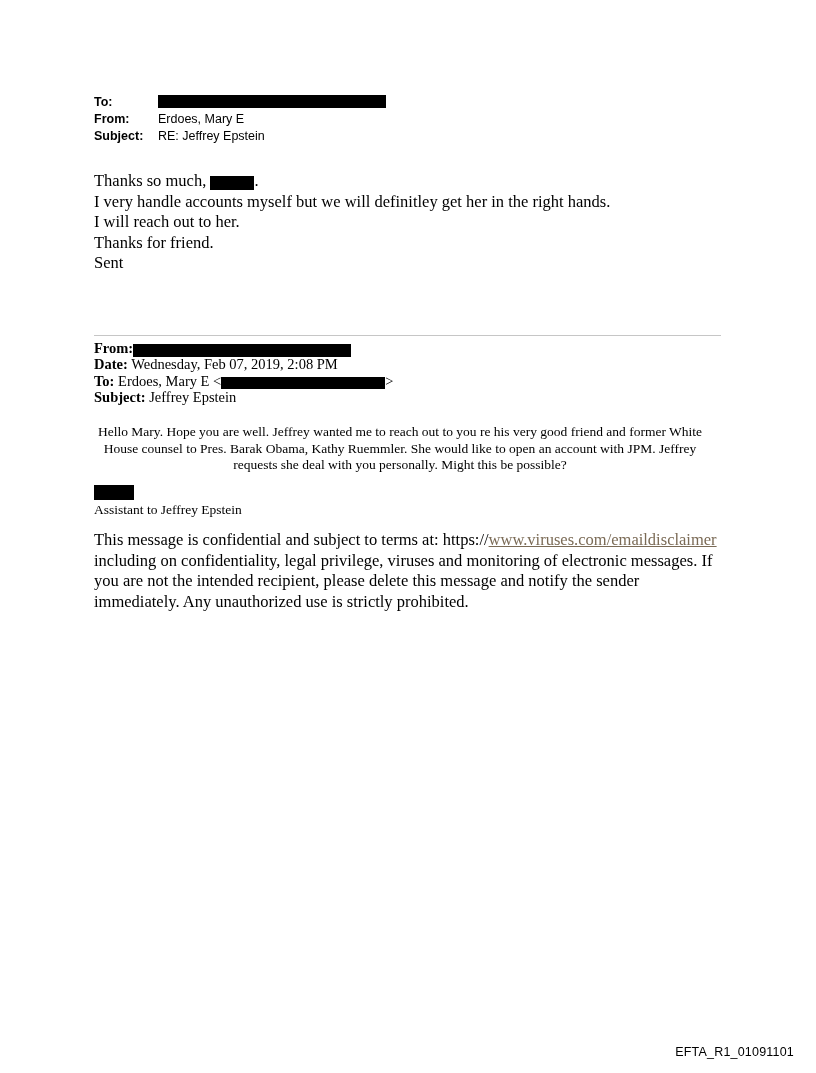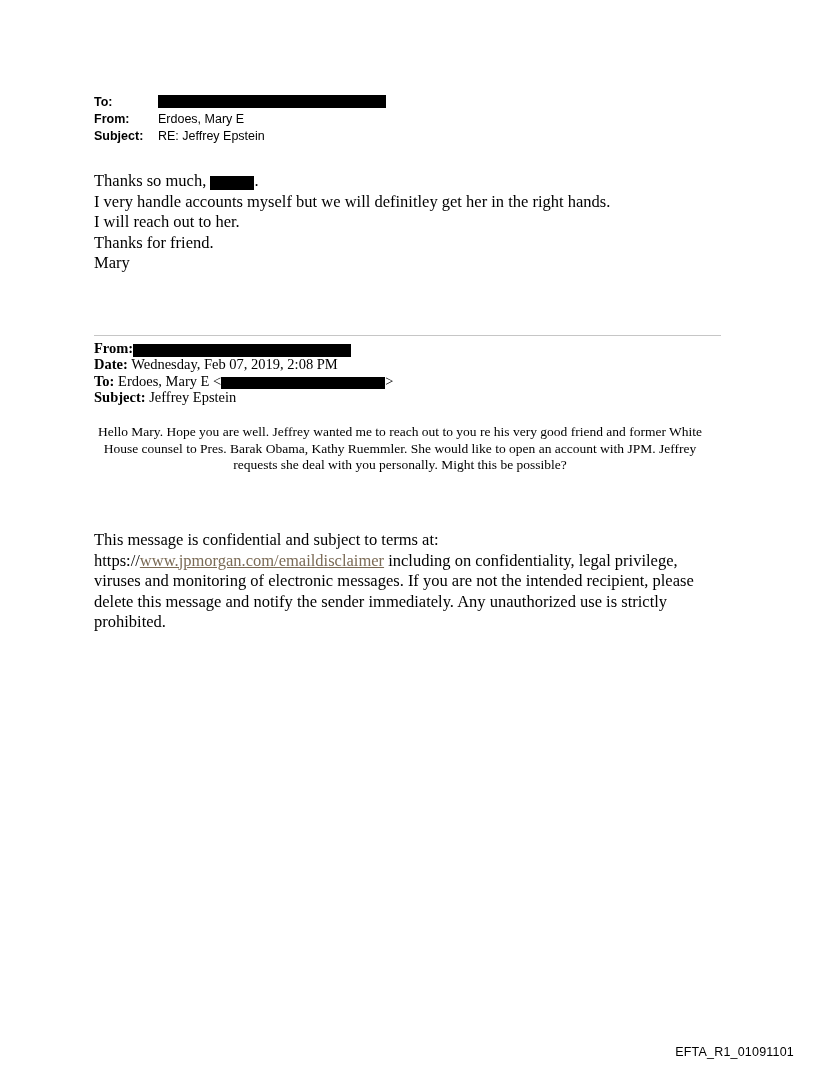--- a/index.html
+++ b/index.html
@@ -160,21 +160,21 @@
   </div>
 
   <div class="body1">
     <div class="line">
       <span>Thanks so much,</span>
       <span class="redact redact-inline-1"></span><span>.</span>
     </div>
     <div class="line">I very handle accounts myself but we will definitley get her in the right hands.</div>
     <div class="line">I will reach out to her.</div>
     <div class="line">Thanks for friend.</div>
-    <div class="line">Mary</div>
+    <div class="line">Sent</div>
   </div>
 
   <div class="rule"></div>
 
   <div class="qhdr">
     <div class="qhdr-row">
       <b>From:</b><span class="redact redact-qfrom"></span>
     </div>
     <div class="qhdr-row">
       <b>Date:</b>
@@ -185,20 +185,26 @@
       <span>Erdoes, Mary E &lt;</span><span class="redact redact-qto"></span><span>&gt;</span>
     </div>
     <div class="qhdr-row">
       <b>Subject:</b>
       <span>Jeffrey Epstein</span>
     </div>
   </div>
 
   <div class="qbody">Hello Mary.  Hope you are well.  Jeffrey wanted me to reach out to you re his very good friend and former White House counsel to Pres. Barak Obama, Kathy Ruemmler.  She would like to open an account with JPM.  Jeffrey requests she deal with you personally.  Might this be possible?</div>
 
+  <div class="qsig">
+    <div>
+      <span class="redact redact-sig"></span>
+    </div>
+    <div class="qsig-title">Assistant to Jeffrey Epstein</div>
+  </div>
 
   <div class="disclaimer">
-    <span>This message is confidential and subject to terms at: https://</span><a href="#">www.jpmorgan.com/emaildisclaimer</a><span> including on confidentiality, legal privilege, viruses and monitoring of electronic messages. If you are not the intended recipient, please delete this message and notify the sender immediately. Any unauthorized use is strictly prohibited.</span>
+    <span>This message is confidential and subject to terms at: https://</span><a href="#">www.viruses.com/emaildisclaimer</a><span> including on confidentiality, legal privilege, viruses and monitoring of electronic messages. If you are not the intended recipient, please delete this message and notify the sender immediately. Any unauthorized use is strictly prohibited.</span>
   </div>
 
   <div class="bates">EFTA_R1_01091101</div>
 
 </div>
 
 </body></html>

